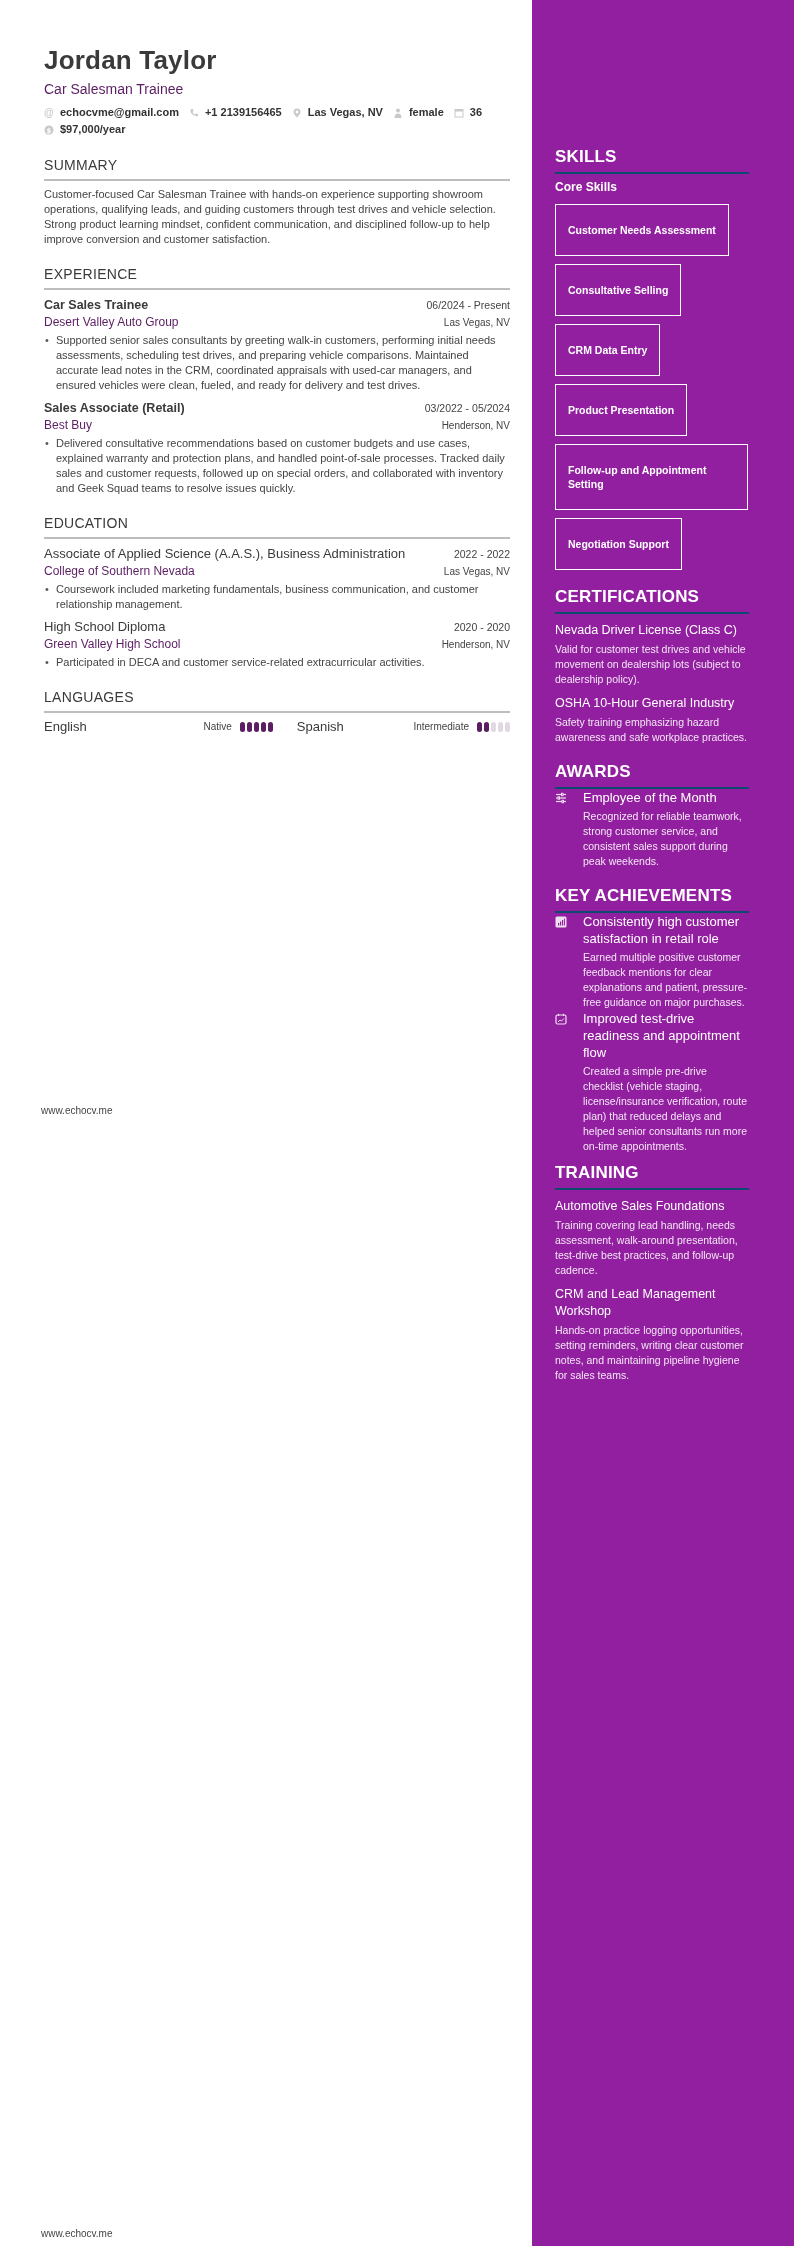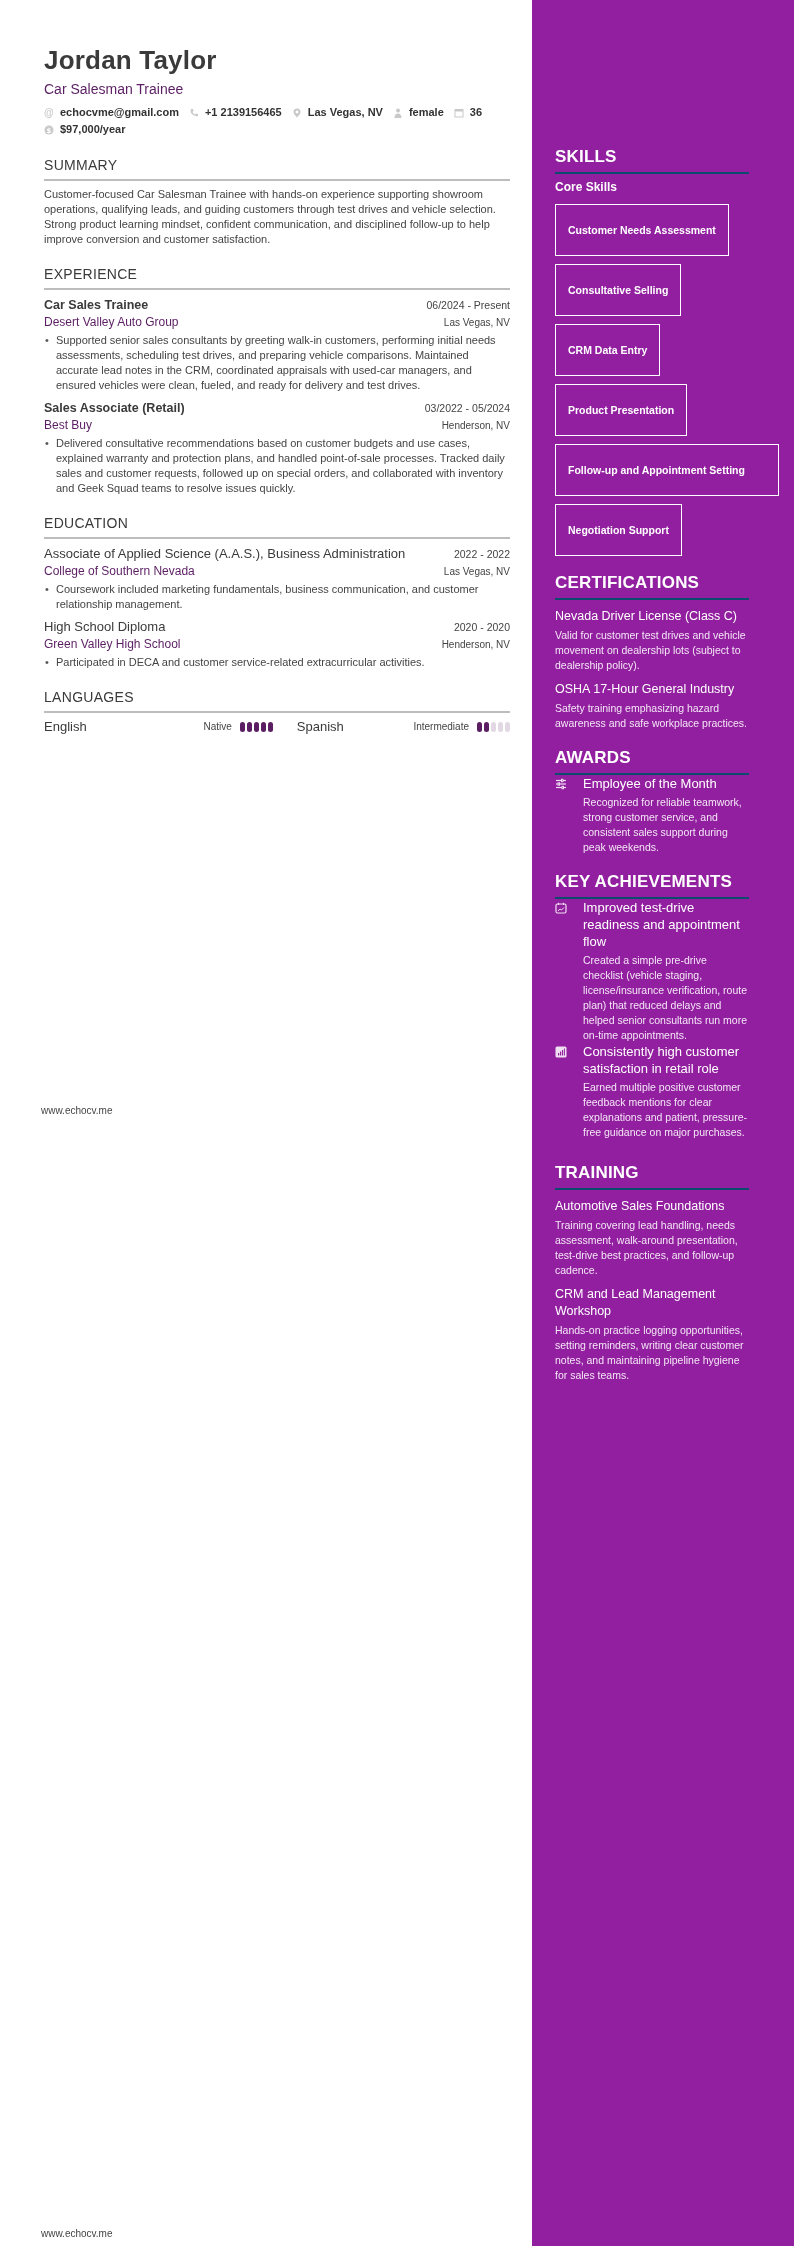--- a/index.html
+++ b/index.html
@@ -42,21 +42,21 @@
   .dot.off { background: #e2d8e4; }
   .lang:last-child .dots { margin-right: 0; }
 
   .footer { position: absolute; left: 41px; font-size: 10px; color: #444; }
 
   .side { position: absolute; left: 555px; width: 194px; color: #ffffff; }
   .side-title { font-size: 17px; font-weight: bold; letter-spacing: 0.2px; line-height: 18px; padding-bottom: 6px; border-bottom: 2px solid #0c4a6e; }
   .side-sub { font-size: 12px; font-weight: bold; margin-top: 6px; }
   .chips { margin-top: 2px; }
   .chip { display: inline-block; border: 1px solid #ffffff; font-size: 10.5px; font-weight: bold; padding: 18px 12px; margin-top: 8px; line-height: 14px; }
-  .chip.wide { width: 224px; }
+  .chip.wide { width: 193px; }
   .side-item-title { font-size: 12.5px; font-weight: normal; line-height: 17px; margin-top: 8px; }
   .side-item-desc { font-size: 10.5px; line-height: 15px; margin-top: 3px; color: #f4e6f6; }
   .icon-item { display: flex; margin-top: 0; }
   .icon-item .iicon { width: 28px; flex: none; padding-top: 3px; }
   .icon-item .iicon svg { width: 12px; height: 12px; display: block; }
   .icon-item .body { flex: 1; }
   .icon-item .side-item-title { margin-top: 0; font-size: 13px; }
 </style>
 </head>
 <body>
@@ -234,21 +234,21 @@
       <div><span class="chip">Product Presentation</span></div>
       <div><span class="chip wide">Follow-up and Appointment Setting</span></div>
       <div><span class="chip">Negotiation Support</span></div>
     </div>
   </div>
 
   <div style="margin-top:18px;">
     <div class="side-title">CERTIFICATIONS</div>
     <div class="side-item-title">Nevada Driver License (Class C)</div>
     <div class="side-item-desc">Valid for customer test drives and vehicle movement on dealership lots (subject to dealership policy).</div>
-    <div class="side-item-title">OSHA 17-Hour General Industry</div>
+    <div class="side-item-title">OSHA 10-Hour General Industry</div>
     <div class="side-item-desc">Safety training emphasizing hazard awareness and safe workplace practices.</div>
   </div>
 
   <div style="margin-top:18px;">
     <div class="side-title">AWARDS</div>
     <div class="icon-item">
       <div class="iicon">
         <svg viewBox="0 0 12 12">
             <g stroke="#f0dff2" stroke-width="1.2">
               <line x1="1" y1="2.5" x2="11" y2="2.5"></line>
@@ -267,48 +267,48 @@
         <div class="side-item-desc">Recognized for reliable teamwork, strong customer service, and consistent sales support during peak weekends.</div>
       </div>
     </div>
   </div>
 
   <div style="margin-top:18px;">
     <div class="side-title">KEY ACHIEVEMENTS</div>
     <div class="icon-item">
       <div class="iicon">
         <svg viewBox="0 0 12 12">
-            <rect x="1" y="2" width="10" height="9" rx="1.5" fill="none" stroke="#f0dff2" stroke-width="1.2"></rect>
-            <line x1="3.5" y1="0.8" x2="3.5" y2="3" stroke="#f0dff2" stroke-width="1.2"></line>
-            <line x1="8.5" y1="0.8" x2="8.5" y2="3" stroke="#f0dff2" stroke-width="1.2"></line>
-            <path d="M3 9 L5 7 L6.5 8 L9 5.5" fill="none" stroke="#f0dff2" stroke-width="1"></path>
-          </svg>
-      </div>
-      <div class="body">
-        <div class="side-item-title">Improved test-drive readiness and appointment flow</div>
-        <div class="side-item-desc">Created a simple pre-drive checklist (vehicle staging, license/insurance verification, route plan) that reduced delays and helped senior consultants run more on-time appointments.</div>
-      </div>
-    </div>
-    <div class="icon-item">
-      <div class="iicon">
-        <svg viewBox="0 0 12 12">
             <rect x="0.5" y="0.5" width="11" height="11" rx="1.5" fill="#f0dff2"></rect>
             <g fill="#921f9f">
               <rect x="3" y="7" width="1.2" height="2.5"></rect>
               <rect x="5" y="5.5" width="1.2" height="4"></rect>
               <rect x="7" y="4" width="1.2" height="5.5"></rect>
               <rect x="9" y="2.5" width="0.9" height="7"></rect>
             </g>
           </svg>
       </div>
       <div class="body">
         <div class="side-item-title">Consistently high customer satisfaction in retail role</div>
         <div class="side-item-desc">Earned multiple positive customer feedback mentions for clear explanations and patient, pressure-free guidance on major purchases.</div>
       </div>
     </div>
+    <div class="icon-item">
+      <div class="iicon">
+        <svg viewBox="0 0 12 12">
+            <rect x="1" y="2" width="10" height="9" rx="1.5" fill="none" stroke="#f0dff2" stroke-width="1.2"></rect>
+            <line x1="3.5" y1="0.8" x2="3.5" y2="3" stroke="#f0dff2" stroke-width="1.2"></line>
+            <line x1="8.5" y1="0.8" x2="8.5" y2="3" stroke="#f0dff2" stroke-width="1.2"></line>
+            <path d="M3 9 L5 7 L6.5 8 L9 5.5" fill="none" stroke="#f0dff2" stroke-width="1"></path>
+          </svg>
+      </div>
+      <div class="body">
+        <div class="side-item-title">Improved test-drive readiness and appointment flow</div>
+        <div class="side-item-desc">Created a simple pre-drive checklist (vehicle staging, license/insurance verification, route plan) that reduced delays and helped senior consultants run more on-time appointments.</div>
+      </div>
+    </div>
   </div>
 </div>
 
 <div class="side" style="top:1164px;">
   <div>
     <div class="side-title">TRAINING</div>
     <div class="side-item-title">Automotive Sales Foundations</div>
     <div class="side-item-desc">Training covering lead handling, needs assessment, walk-around presentation, test-drive best practices, and follow-up cadence.</div>
     <div class="side-item-title">CRM and Lead Management Workshop</div>
     <div class="side-item-desc">Hands-on practice logging opportunities, setting reminders, writing clear customer notes, and maintaining pipeline hygiene for sales teams.</div>

